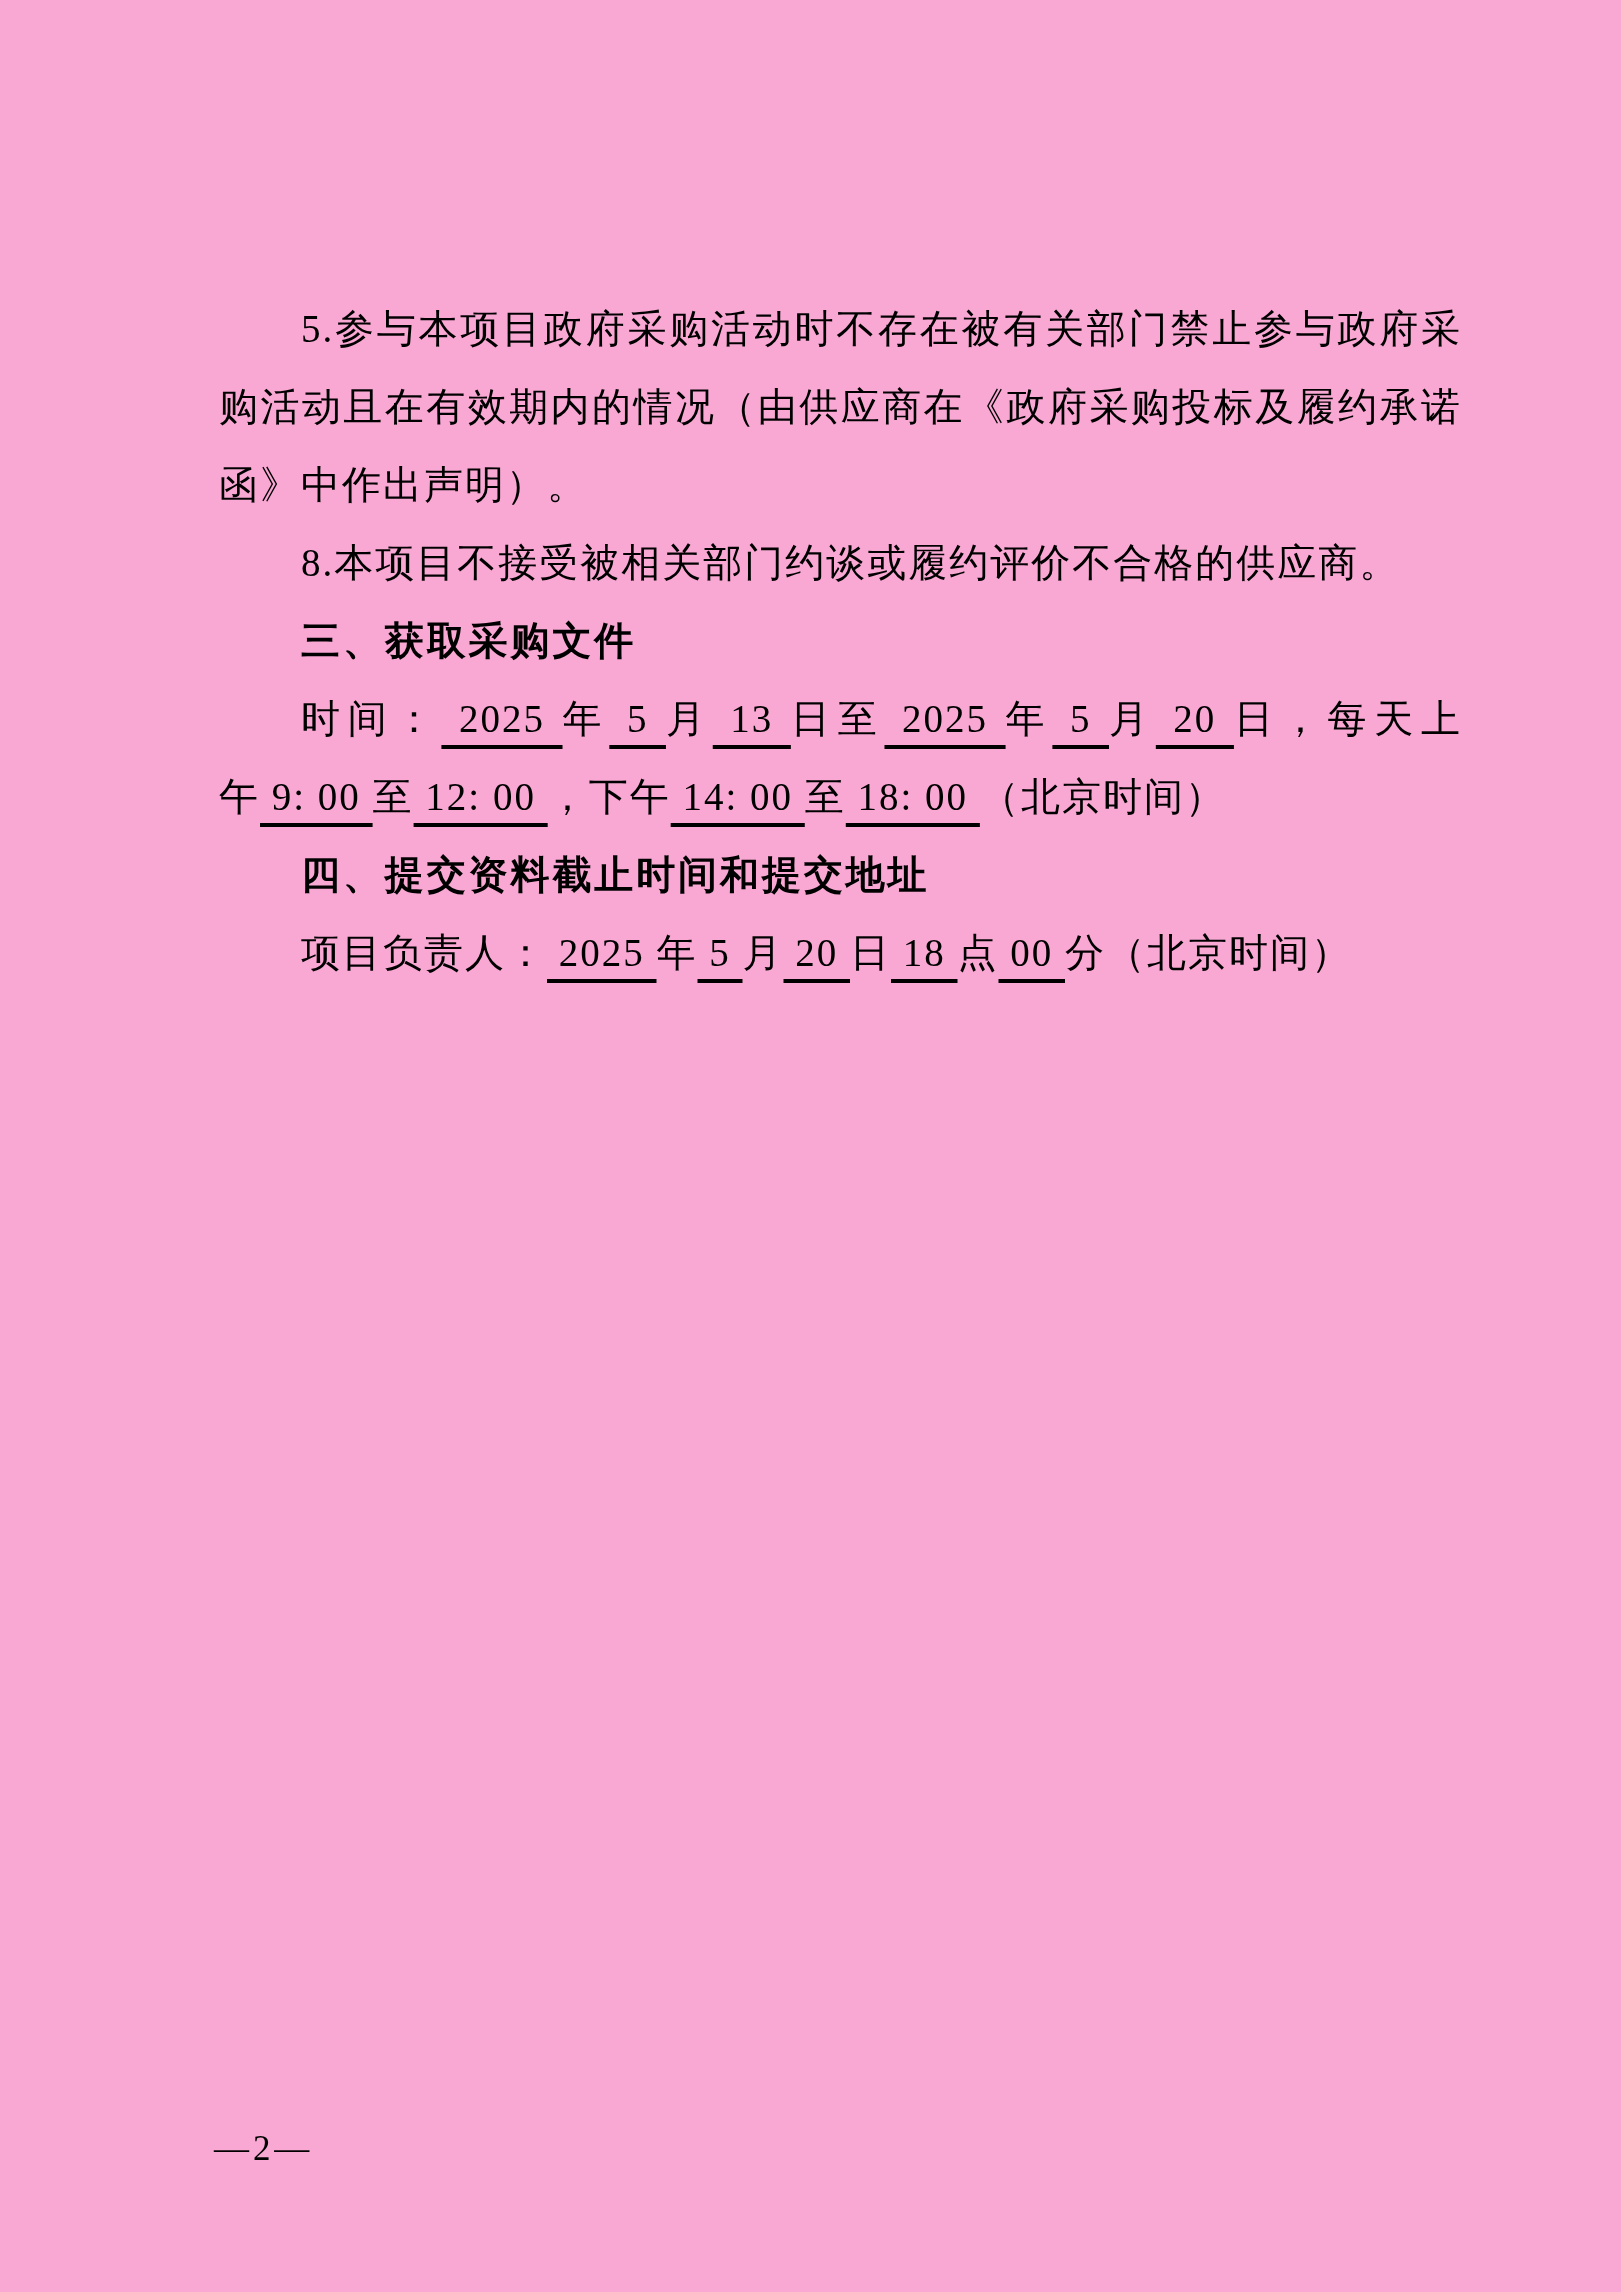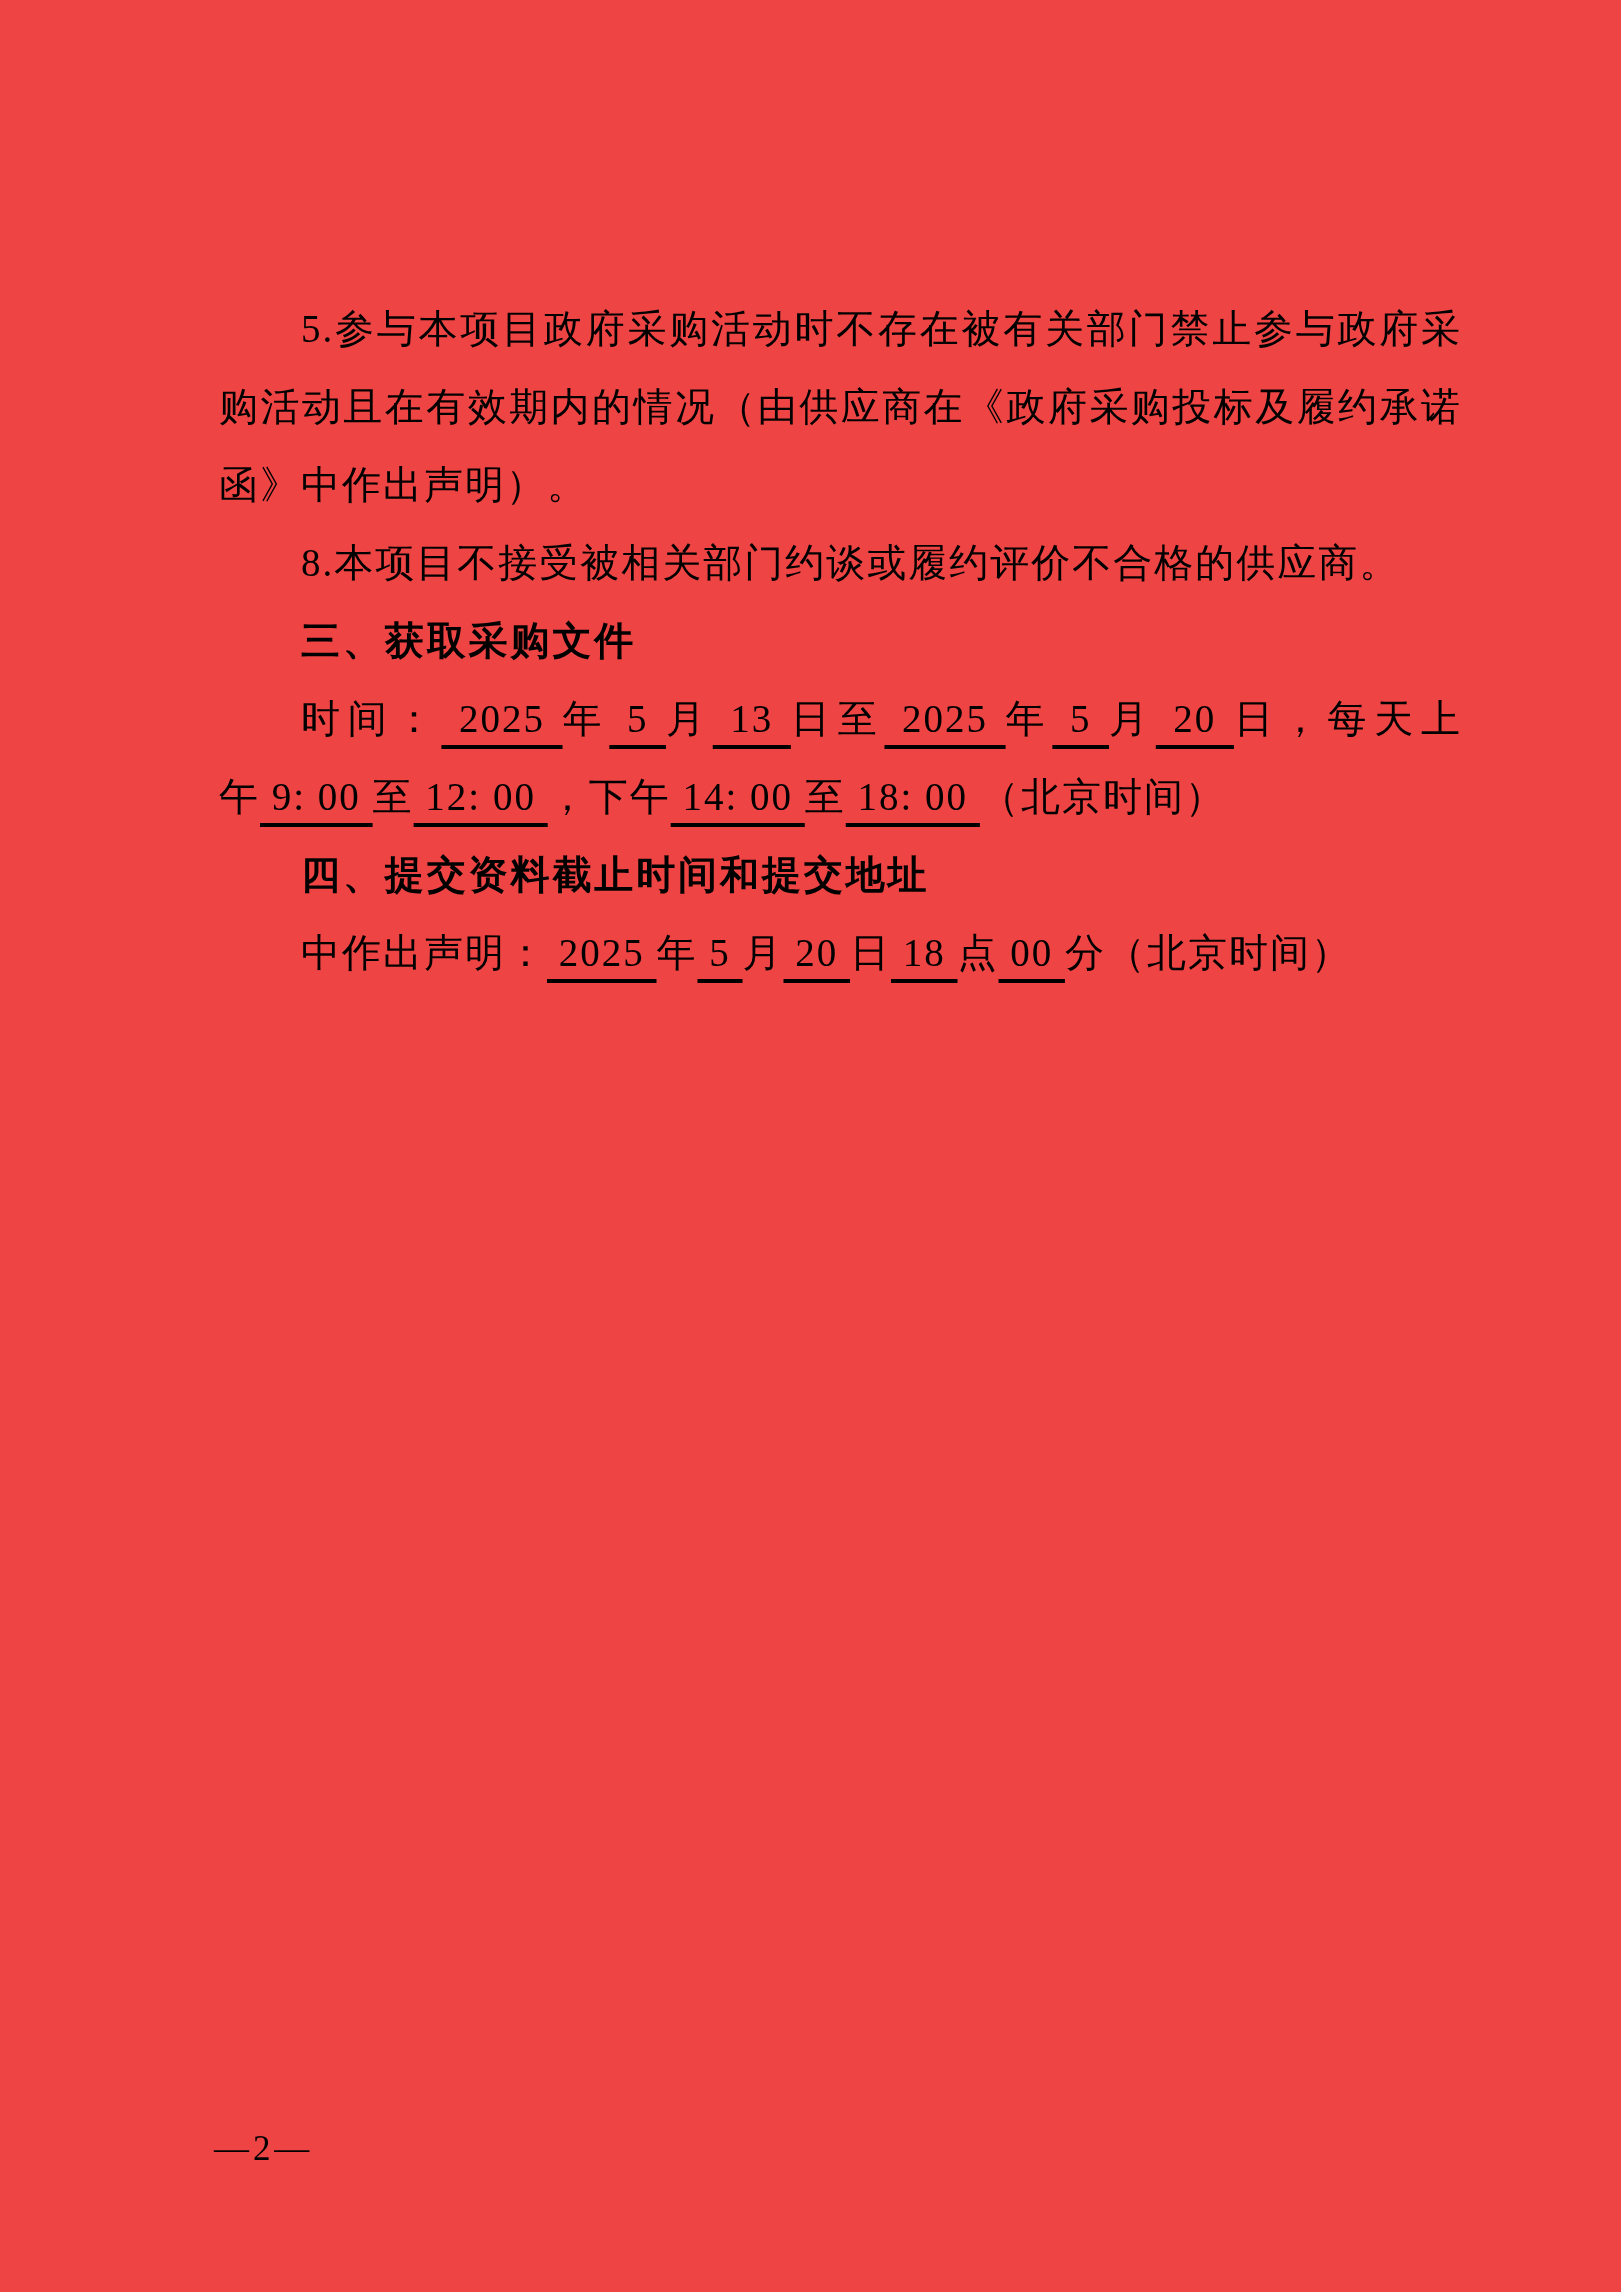--- a/index.html
+++ b/index.html
@@ -10,21 +10,21 @@
   body {
     width: 1621px;
     height: 2293px;
     position: relative;
     font-family: "Liberation Serif", serif;
     color: #000000;
   }
   .page {
     position: absolute;
     inset: 0;
-    background: #ef4444;
+    background: #f9a8d4;
   }
   .doc {
     position: absolute;
     left: 219px;
     top: 290px;
     width: 1243px;
     font-size: 39px;
     line-height: 78px;
     letter-spacing: 2px;
     text-align: justify;
@@ -61,17 +61,17 @@
 </head>
 <body>
 
 <div class="page">
   <div class="doc">
       <p class="para"><span>5.参与本项目政府采购活动时不存在被有关部门禁止参与政府采购活动且在有效期内的情况（由供应商在《政府采购投标及履约承诺函》中作出声明）。</span></p>
       <p class="para"><span>8.本项目不接受被相关部门约谈或履约评价不合格的供应商。</span></p>
       <p class="para heading"><span>三、获取采购文件</span></p>
       <p class="para"><span>时间：</span><span class="seg-underline">&nbsp;2025&nbsp;</span><span>年</span><span class="seg-underline">&nbsp;5&nbsp;</span><span>月</span><span class="seg-underline">&nbsp;13&nbsp;</span><span>日至</span><span class="seg-underline">&nbsp;2025&nbsp;</span><span>年</span><span class="seg-underline">&nbsp;5&nbsp;</span><span>月</span><span class="seg-underline">&nbsp;20&nbsp;</span><span>日，每天上午</span><span class="seg-underline">&nbsp;9:&nbsp;00&nbsp;</span><span>至</span><span class="seg-underline">&nbsp;12:&nbsp;00&nbsp;</span><span>，下午</span><span class="seg-underline">&nbsp;14:&nbsp;00&nbsp;</span><span>至</span><span class="seg-underline">&nbsp;18:&nbsp;00&nbsp;</span><span>（北京时间）</span></p>
       <p class="para heading"><span>四、提交资料截止时间和提交地址</span></p>
-      <p class="para"><span>中作出声明：</span><span class="seg-underline">&nbsp;2025&nbsp;</span><span>年</span><span class="seg-underline">&nbsp;5&nbsp;</span><span>月</span><span class="seg-underline">&nbsp;20&nbsp;</span><span>日</span><span class="seg-underline">&nbsp;18&nbsp;</span><span>点</span><span class="seg-underline">&nbsp;00&nbsp;</span><span>分（北京时间）</span></p>
+      <p class="para"><span>项目负责人：</span><span class="seg-underline">&nbsp;2025&nbsp;</span><span>年</span><span class="seg-underline">&nbsp;5&nbsp;</span><span>月</span><span class="seg-underline">&nbsp;20&nbsp;</span><span>日</span><span class="seg-underline">&nbsp;18&nbsp;</span><span>点</span><span class="seg-underline">&nbsp;00&nbsp;</span><span>分（北京时间）</span></p>
     </div>
   <div class="page-number">—2—</div>
 </div>
 
 
 </body></html>

